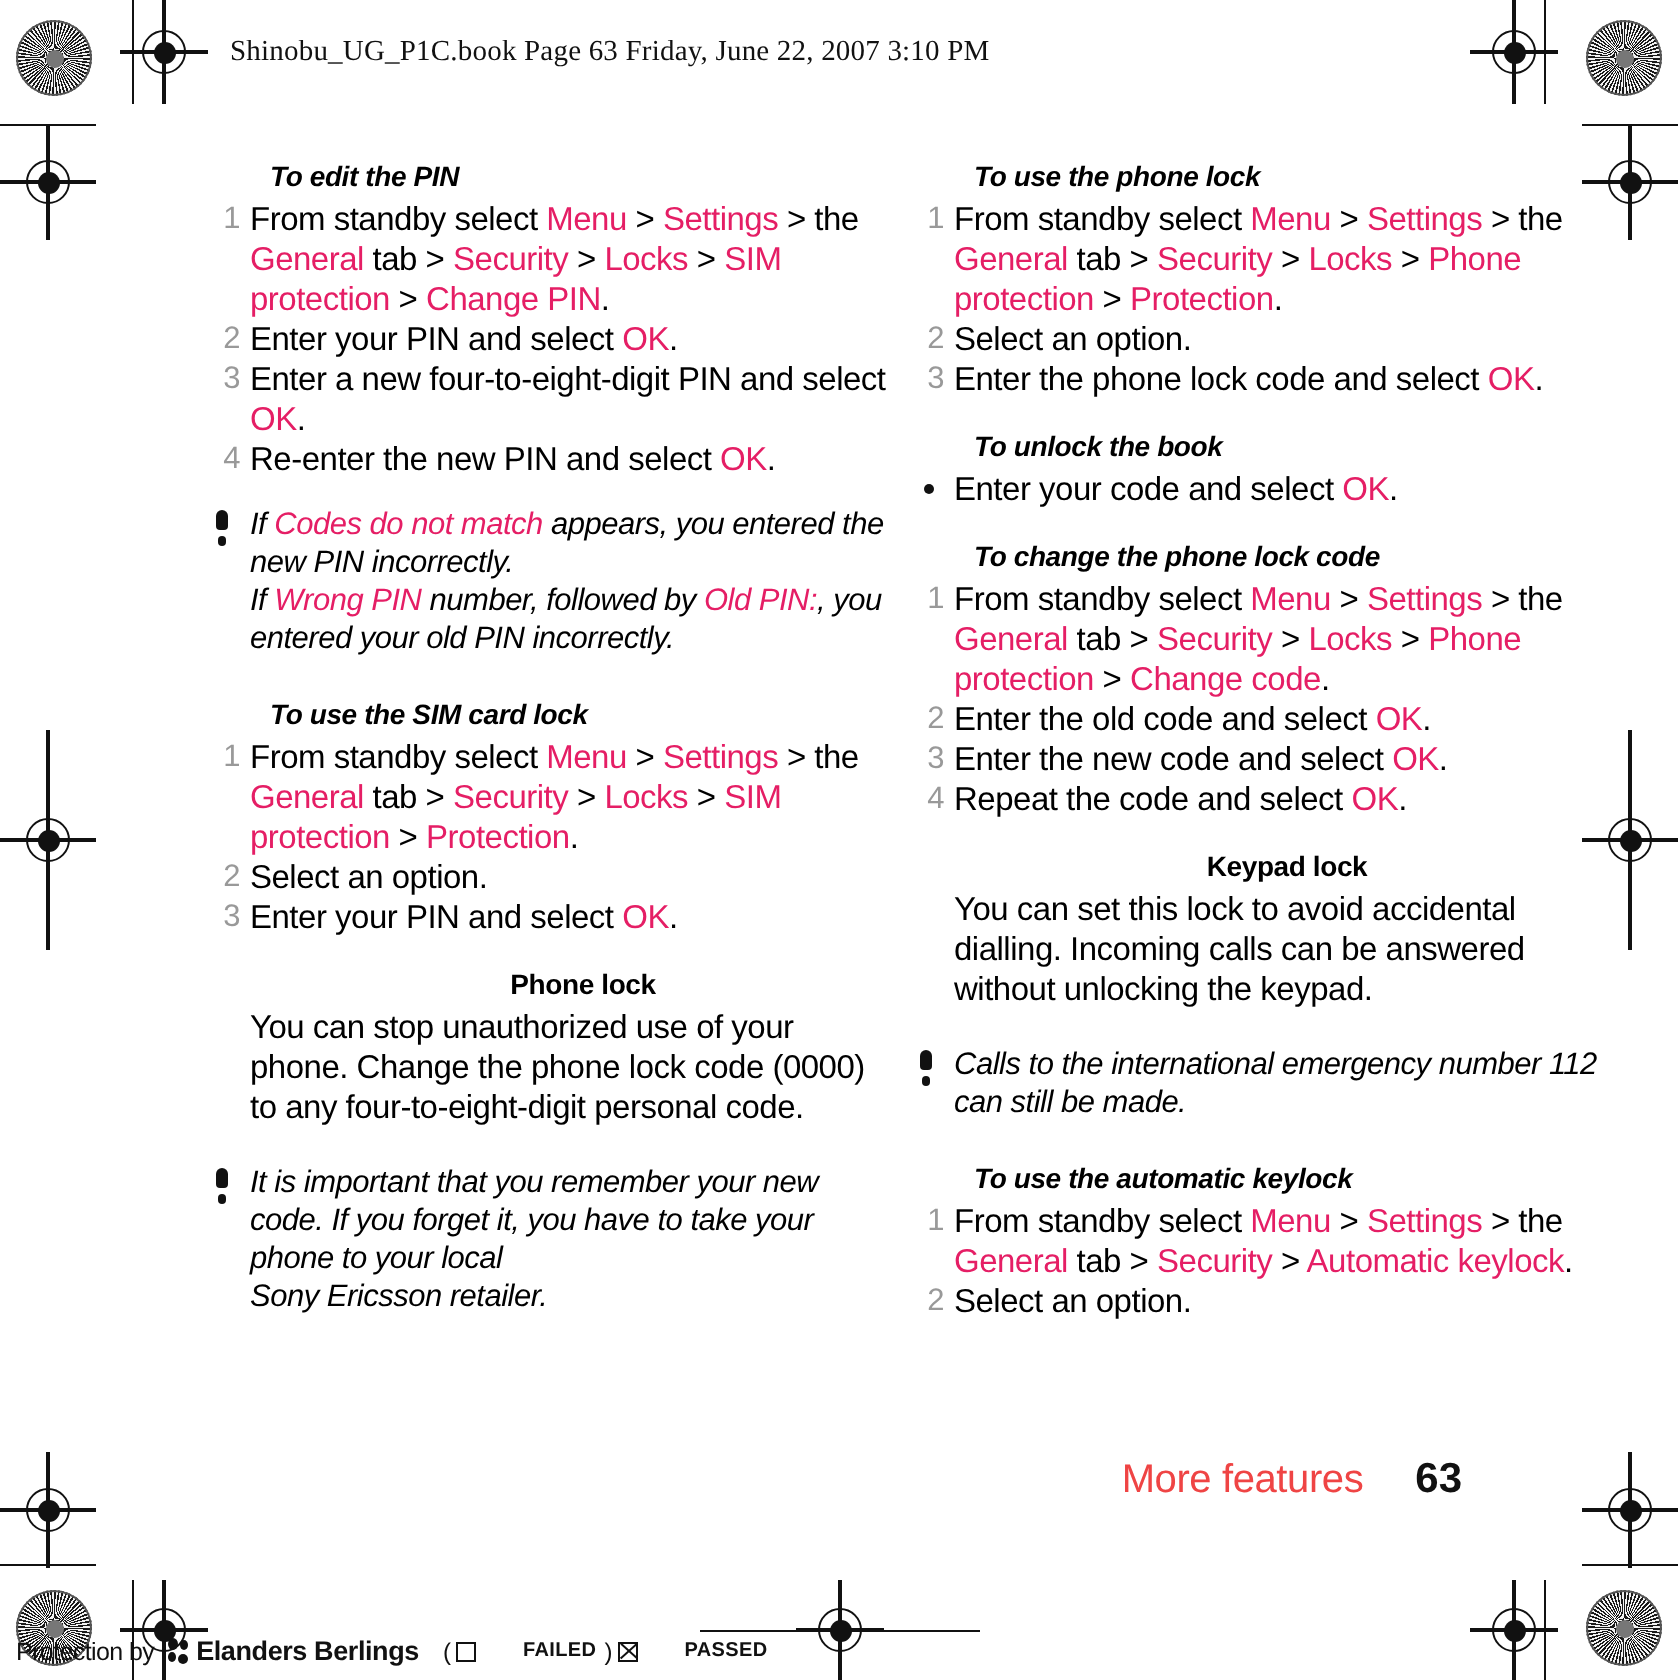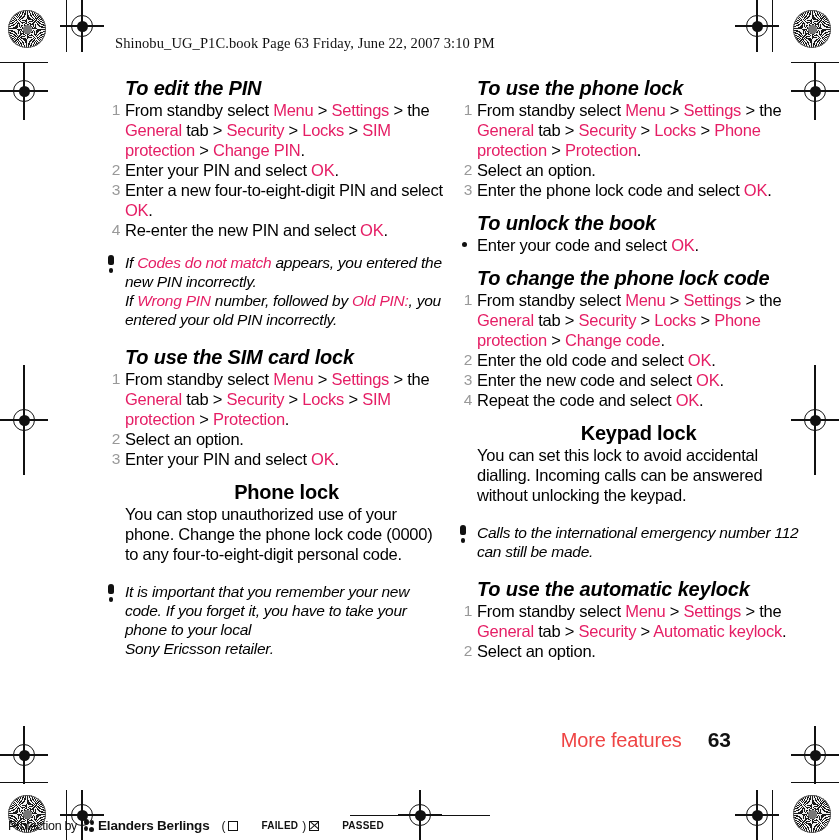--- a/index.html
+++ b/index.html
@@ -46,45 +46,45 @@
     left: 50%; top: 50%; width: 9px; height: 9px;
     margin: -4.5px 0 0 -4.5px;
     border-radius: 50%; background: #777;
   }
 
   .rule { position: absolute; background: #111; }
 
   
   .slug {
     position: absolute;
-    left: 115px; top: 35px;
+    left: 115px; top: 18px;
     font-family: "Liberation Serif", serif;
     font-size: 14.5px;
     color: #111;
     white-space: nowrap;
     letter-spacing: 0.1px;
   }
 
   
   .page { position: absolute; left: 0; top: 78px; width: 839px; }
   .cols {
     position: absolute; top: 0; left: 0;
     width: 839px;
     display: flex;
   }
   .col { position: relative; }
   .col-left  { width: 340px; margin-left: 108px; }
   .col-right { width: 340px; margin-left: 12px; }
 
   h3.sec {
-    font-size: 20px;
+    font-size: 14px;
     font-weight: bold;
     font-style: italic;
     line-height: 20px;
-    margin: 0 0 2px 17px;
+    margin: 0 0 2px 27px;
     letter-spacing: -0.2px;
   }
   h3.sec.upright { font-style: normal; text-align: center; }
 
   p.body {
     font-size: 16.5px;
     line-height: 20px;
     margin: 0 0 0 17px;
     letter-spacing: -0.25px;
   }

